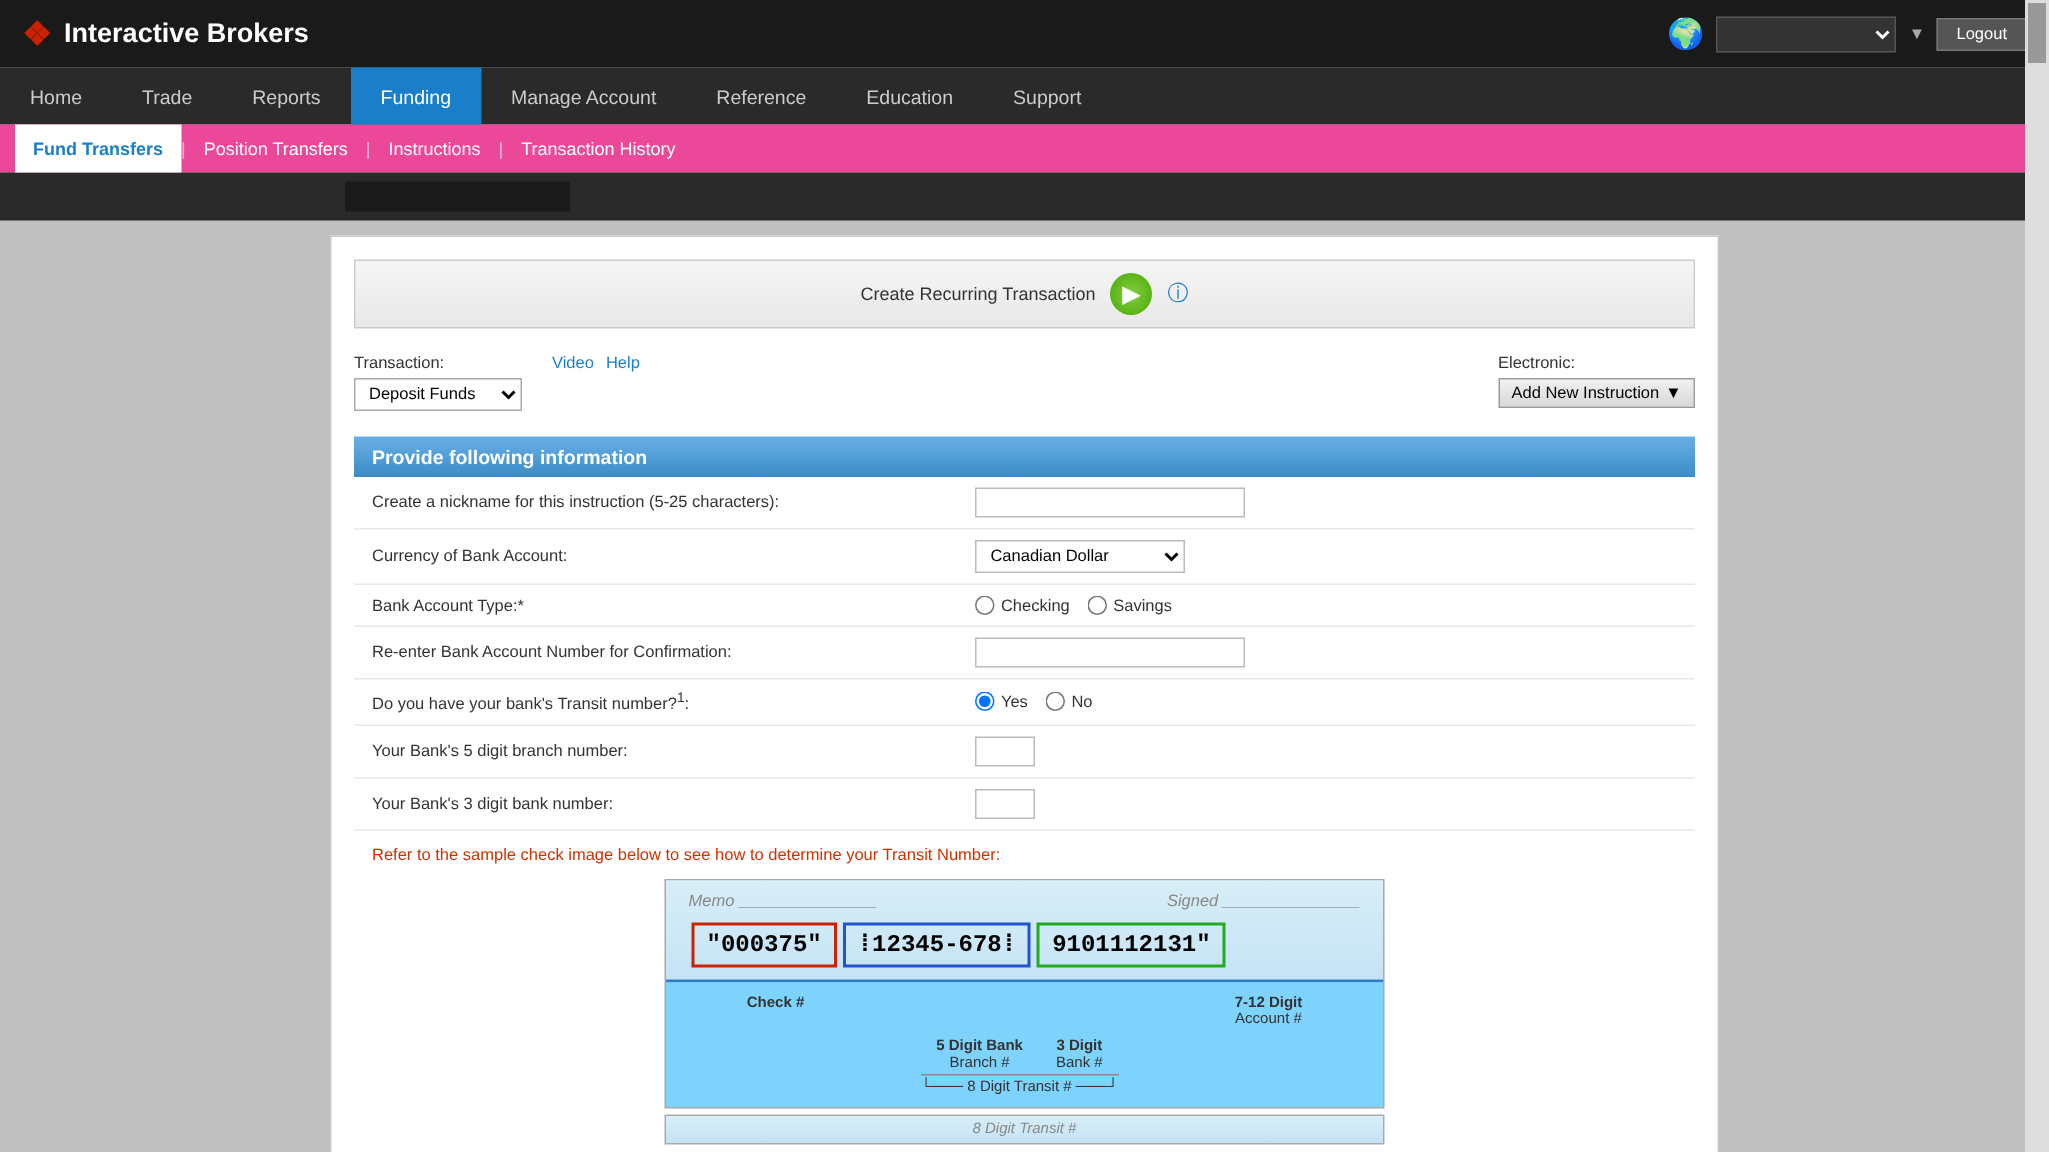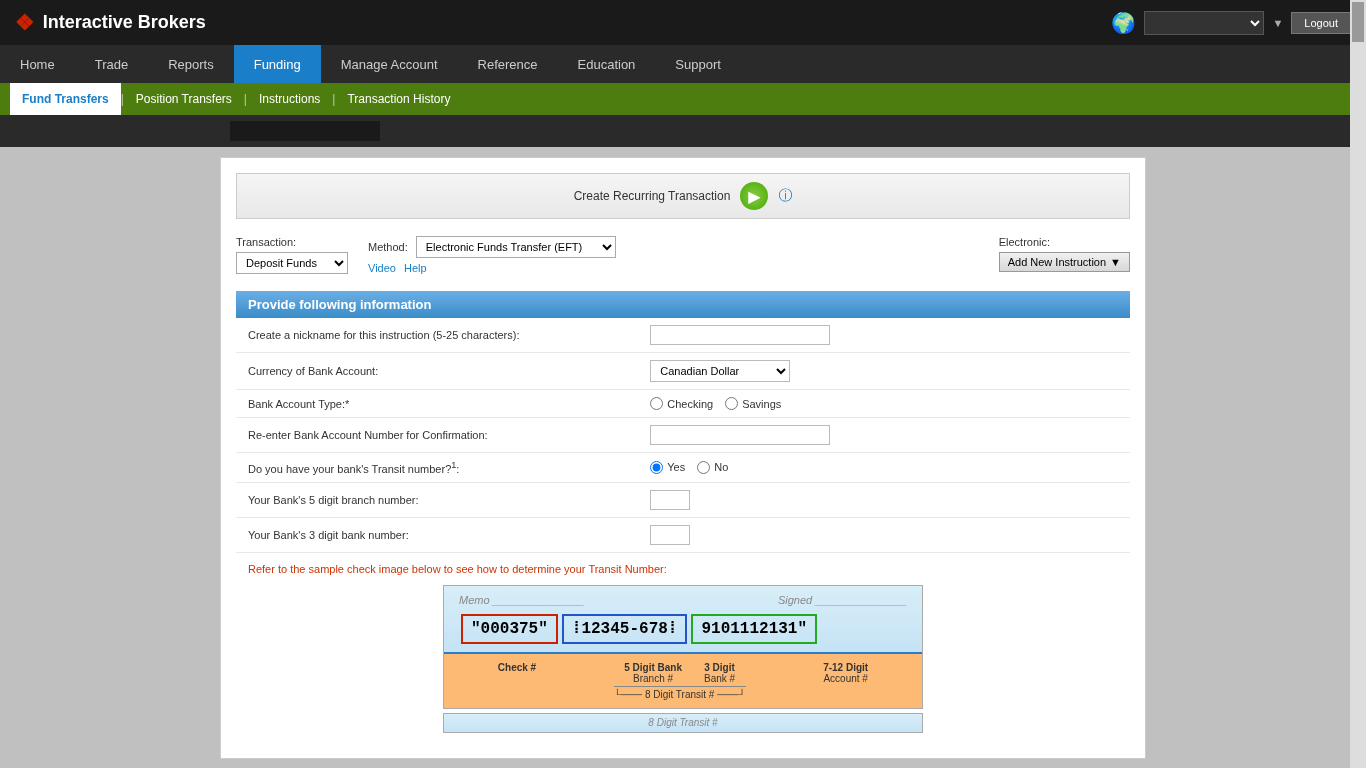--- a/index.html
+++ b/index.html
@@ -68,21 +68,21 @@
       cursor: pointer;
       text-decoration: none;
     }
     .nav-item.active {
       background: #1a7ec8;
       color: white;
     }
 
     
     .sub-nav {
-      background: #4d7c0f;
+      background: #ec4899;
       height: 32px;
       display: flex;
       align-items: center;
       padding: 0 10px;
       gap: 0;
     }
     .sub-nav-item {
       color: white;
       font-size: 12px;
       padding: 0 12px;
@@ -329,21 +329,21 @@
     }
     .check-num-block {
       padding: 4px 8px;
       border: 2px solid;
       margin: 0 2px;
     }
     .check-num-routing { border-color: #cc2200; color: #000; }
     .check-num-transit { border-color: #2255cc; color: #000; }
     .check-num-account { border-color: #22aa22; color: #000; }
     .check-bottom {
-      background: #fdba74;
+      background: #7dd3fc;
       padding: 8px 15px;
       display: flex;
       justify-content: space-around;
       font-size: 10px;
       color: #333;
     }
     .check-label-group {
       text-align: center;
       position: relative;
     }
@@ -411,28 +411,20 @@
       <div class="form-header-row">
         <div class="form-header-group">
           <span class="form-header-label">Transaction:</span>
           <select class="form-select">
             <option>Deposit Funds</option>
             <option>Withdraw Funds</option>
           </select>
         </div>
 
         <div class="method-group">
-          <div class="method-row">
-            <span class="form-header-label">Method:</span>
-            <select class="form-select" style="width:200px;">
-              <option>Electronic Funds Transfer (EFT)</option>
-              <option>Wire Transfer</option>
-              <option>Check</option>
-            </select>
-          </div>
           <div class="method-links">
             <a class="method-link">Video</a>
             <a class="method-link">Help</a>
           </div>
         </div>
 
         <div class="instruction-group">
           <span class="instruction-label">Electronic:</span>
           <button class="instruction-select-btn">
             <span>Add New Instruction</span>
@@ -532,21 +524,21 @@
                 <span class="check-num-block check-num-transit">⁞12345-678⁞</span>
                 <span class="check-num-block check-num-account">9101112131"</span>
               </div>
             </div>
 
             <div class="check-bottom">
               <div class="check-label-group">
                 <div class="label">Check #</div>
               </div>
               <div style="display:flex; flex-direction:column; align-items:center;">
-                <div style="display:flex; gap:22px;">
+                <div style="display:flex; gap:22px;margin-top:29px;">
                   <div class="check-label-group">
                     <div class="label">5 Digit Bank</div>
                     <div>Branch #</div>
                   </div>
                   <div class="check-label-group">
                     <div class="label">3 Digit</div>
                     <div>Bank #</div>
                   </div>
                 </div>
                 <div style="font-size:10px; margin-top:2px; border-top:1px solid #888; padding-top:2px;text-align:center;">└─── 8 Digit Transit # ───┘</div>

